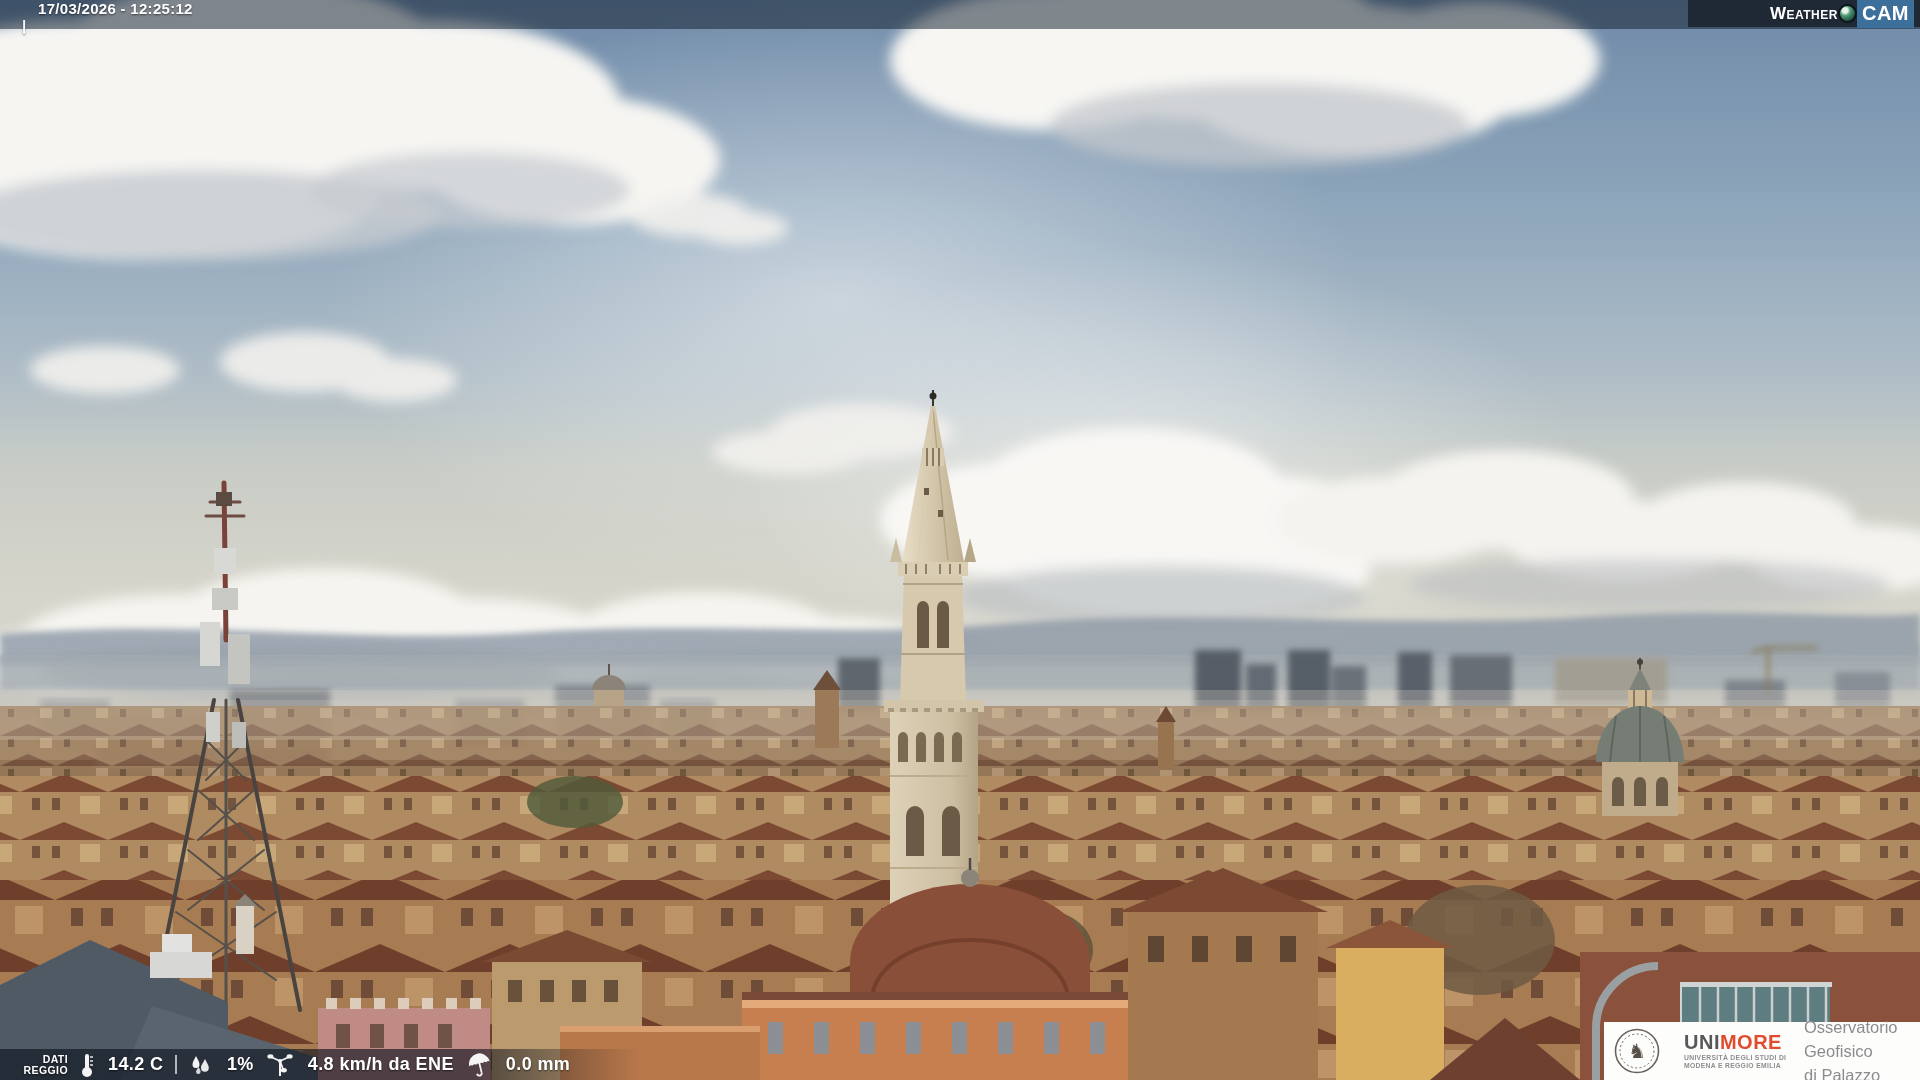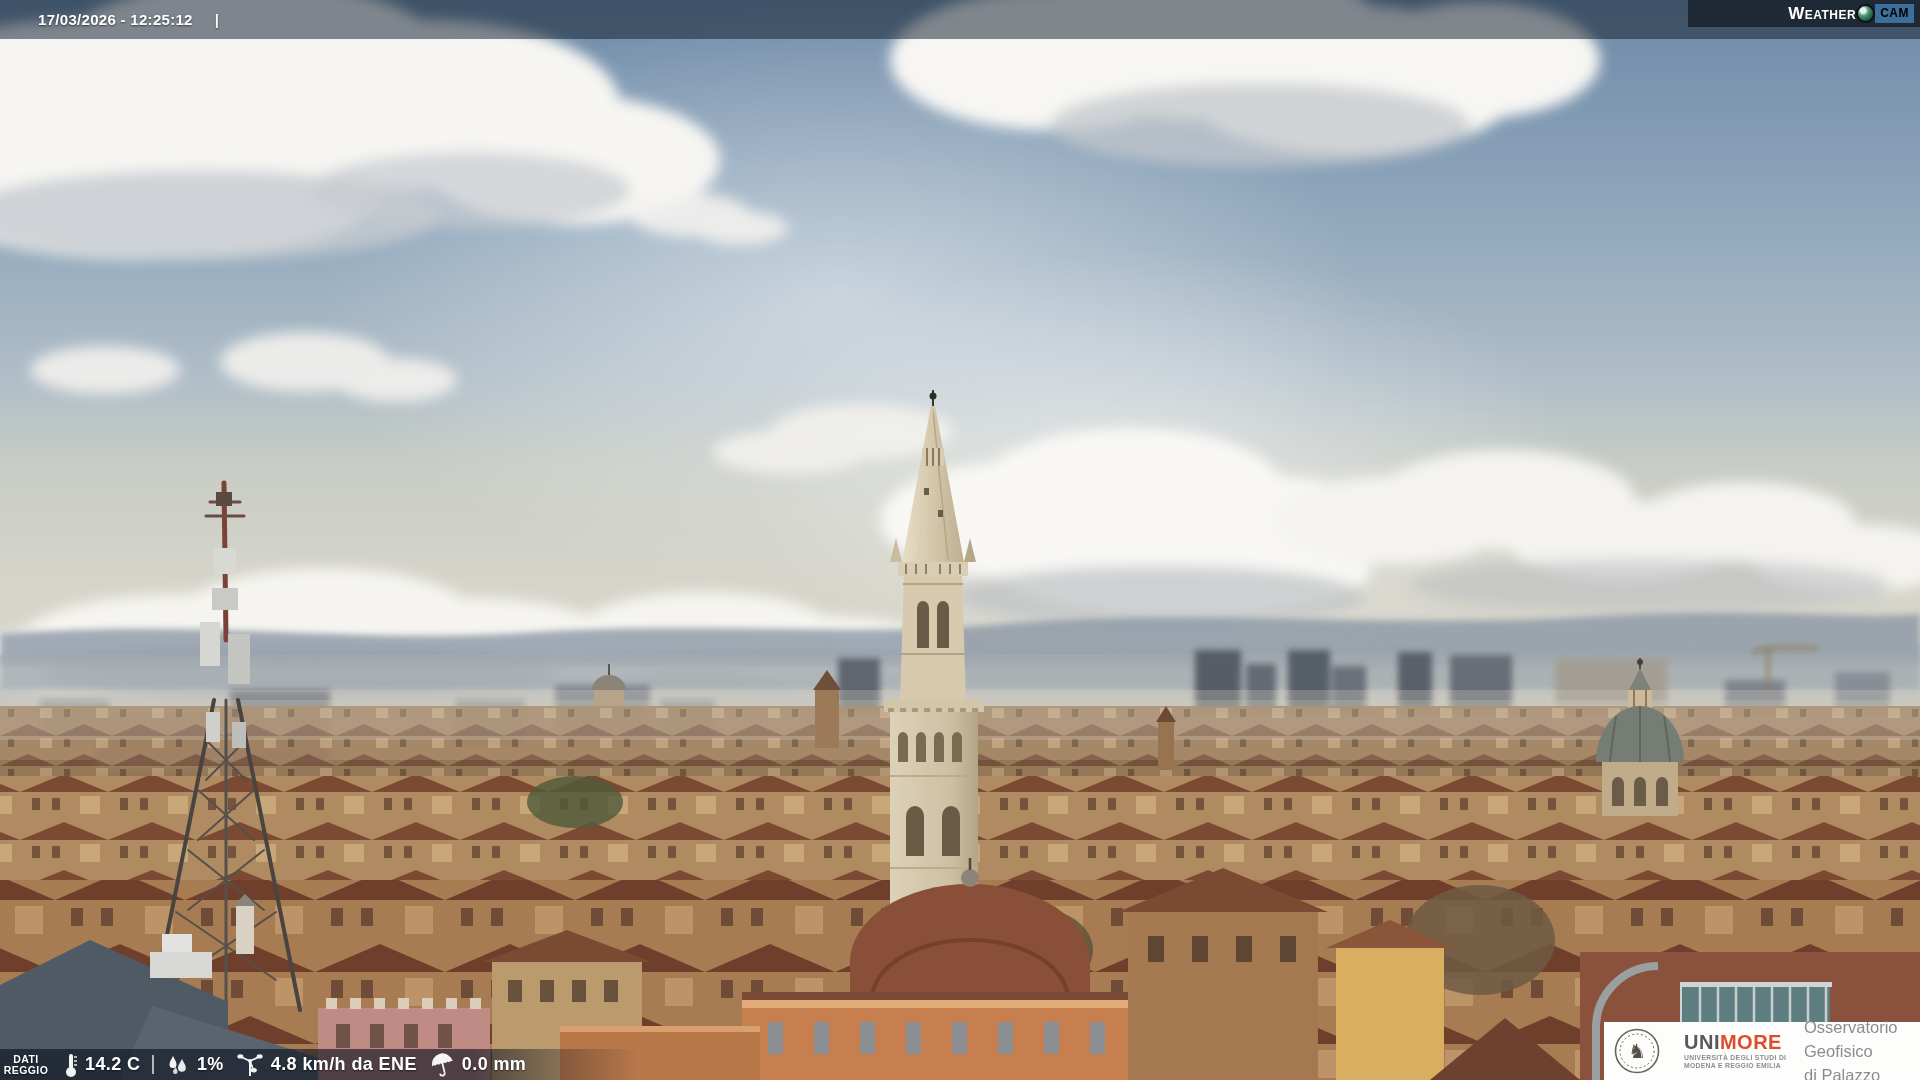--- a/index.html
+++ b/index.html
@@ -2,46 +2,46 @@
 <html style="--bar-bg: rgba(18,30,46,0.52); --logo-block-bg: #1e2935; --cam-badge-bg: #3d6f9b; --unimore-gray: #57585a; --unimore-red: #e14b2e; --logo-text-gray: #8c8c8e; --meteo-bar-bg: rgba(10,16,28,0.62);"><head>
 <meta charset="utf-8">
 <style>
   html,body{margin:0;padding:0;background:#000;}
   body{width:1920px;height:1080px;overflow:hidden;position:relative;
        font-family:"Liberation Sans","DejaVu Sans",sans-serif;}
   .stage{position:absolute;inset:0;width:1920px;height:1080px;}
   svg.scene{position:absolute;inset:0;display:block;}
 
   
-  .top-bar{position:absolute;top:0;left:0;right:0;height:39px;
-    background:var(--bar-bg);display:flex;align-items:center;
+  .top-bar{position:absolute;top:0;left:0;right:0;height:29px;
+    background:var(--bar-bg);display:flex;align-items:flex-start;
     color:#fff;font-size:15px;font-weight:bold;letter-spacing:.3px;
-    text-shadow:0 1px 2px rgba(0,0,0,.55);z-index:10;}
+    text-shadow:0 1px 2px rgba(0,0,0,.55);z-index:10;flex-direction:column;}
   .top-bar .timestamp{margin-left:38px;white-space:nowrap;}
   .top-bar .sep{margin:0 22px;opacity:.95;}
   .top-bar .title{white-space:nowrap;}
   .wcam-block{position:absolute;right:0;top:0;height:27px;width:232px;
     background:var(--logo-block-bg);display:flex;align-items:center;
     justify-content:flex-end;padding-right:6px;box-sizing:border-box;}
   .wcam-weather{font-variant:small-caps;font-weight:bold;font-size:17px;
     letter-spacing:.5px;color:#fff;text-shadow:none;}
   .wcam-lens{width:15px;height:15px;border-radius:50%;
     background:radial-gradient(circle at 34% 30%, #e8f2ea 0 18%, #57a07c 35%, #2e6e52 60%, #14332a 100%);
     border:2px solid #0d131b;box-sizing:content-box;}
-  .wcam-cam{background:var(--cam-badge-bg);color:#000000;font-weight:bold;
-    font-size:12px;letter-spacing:.5px;padding:2px 5px 3px 5px;text-shadow:none;}
+  .wcam-cam{background:var(--cam-badge-bg);color:#ffffff;font-weight:bold;
+    font-size:20px;letter-spacing:.5px;padding:2px 5px 3px 5px;text-shadow:none;}
 
   
   .meteo-bar{position:absolute;left:0;bottom:0;height:31px;width:640px;
     background:linear-gradient(to right, var(--meteo-bar-bg) 0%, var(--meteo-bar-bg) 74%, rgba(10,16,28,0) 100%);
     display:flex;align-items:center;color:#fff;z-index:10;
     text-shadow:0 1px 2px rgba(0,0,0,.6);}
-  .meteo-label{width:52px;text-align:center;font-size:10.5px;
+  .meteo-label{margin-left:16px;width:52px;text-align:right;font-size:10.5px;
     font-weight:bold;line-height:11px;letter-spacing:.4px;}
-  .meteo-item{display:flex;align-items:center;gap:7px;margin-left:12px;}
+  .meteo-item{display:flex;align-items:center;gap:14px;margin-left:12px;}
   .meteo-value{font-size:18px;font-weight:bold;letter-spacing:.4px;white-space:nowrap;}
   .meteo-div{width:1.5px;height:19px;background:rgba(255,255,255,.65);margin-left:12px;}
   .micon{display:block;opacity:.95;}
 
   
   .logo-panel{position:absolute;right:0;bottom:0;width:316px;height:58px;
     background:#fdfdfc;display:flex;align-items:center;z-index:10;
     padding-left:10px;box-sizing:border-box;}
   .seal{width:46px;height:46px;flex:0 0 auto;}
   .uni-col{margin-left:24px;width:120px;flex:0 0 auto;}

